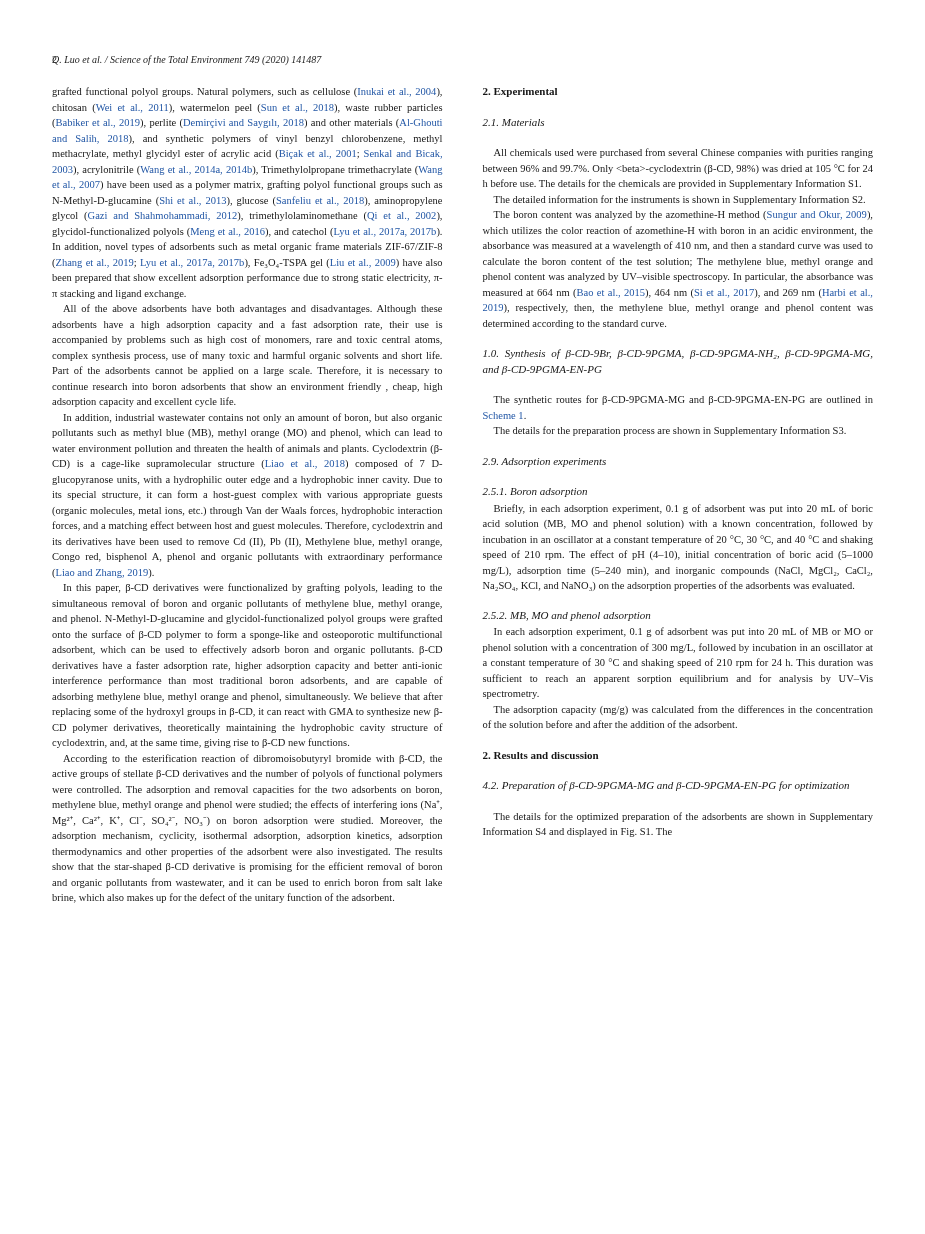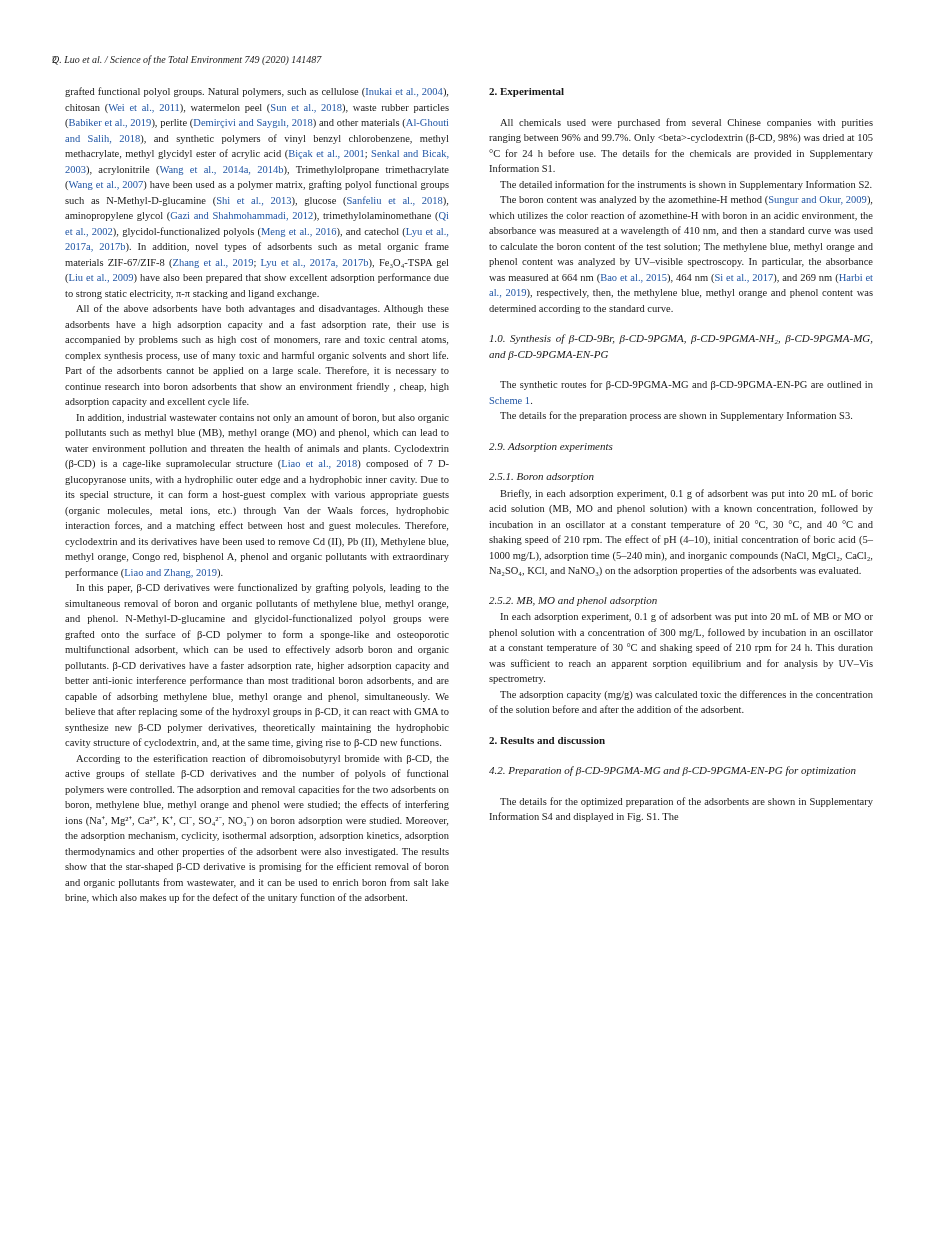--- a/index.html
+++ b/index.html
@@ -11,21 +11,21 @@
   }
   .page { padding: 54px 52px 0 52px; }
 
   .running-head { position: relative; height: 14px; font-size: 10px; }
   .page-num { position: absolute; left: 0; top: 0; font-style: normal; color: #222; }
   .head-title {
     position: absolute; left: 0; right: 0; top: 0;
     text-align: left; font-style: italic; color: #222;
   }
 
-  .columns { display: flex; gap: 40px; margin-top: 16px; margin-left: 13px; }
+  .columns { display: flex; gap: 40px; margin-top: 16px; }
   .col {
     width: 396.5px;
     font-size: 10.5px;
     line-height: 15.5px;
     text-align: justify;
   }
   .col > :first-child { margin-top: 0; }
 
   .col p.blk { margin: 0; padding: 0; }
   .col p.indent { text-indent: 11px; }
@@ -56,30 +56,31 @@
   <main class="columns">
     <section class="col" id="left-col">
         <p class="blk p">grafted functional polyol groups. Natural polymers, such as cellulose (<a href="#" class="cite">Inukai et al., 2004</a>), chitosan (<a href="#" class="cite">Wei et al., 2011</a>), watermelon peel (<a href="#" class="cite">Sun et al., 2018</a>), waste rubber particles (<a href="#" class="cite">Babiker et al., 2019</a>), perlite (<a href="#" class="cite">Demirçivi and Saygılı, 2018</a>) and other materials (<a href="#" class="cite">Al-Ghouti and Salih, 2018</a>), and synthetic polymers of vinyl benzyl chlorobenzene, methyl methacrylate, methyl glycidyl ester of acrylic acid (<a href="#" class="cite">Biçak et al., 2001</a>; <a href="#" class="cite">Senkal and Bicak, 2003</a>), acrylonitrile (<a href="#" class="cite">Wang et al., 2014a, 2014b</a>), Trimethylolpropane trimethacrylate (<a href="#" class="cite">Wang et al., 2007</a>) have been used as a polymer matrix, grafting polyol functional groups such as N-Methyl-D-glucamine (<a href="#" class="cite">Shi et al., 2013</a>), glucose (<a href="#" class="cite">Sanfeliu et al., 2018</a>), aminopropylene glycol (<a href="#" class="cite">Gazi and Shahmohammadi, 2012</a>), trimethylolaminomethane (<a href="#" class="cite">Qi et al., 2002</a>), glycidol-functionalized polyols (<a href="#" class="cite">Meng et al., 2016</a>), and catechol (<a href="#" class="cite">Lyu et al., 2017a, 2017b</a>). In addition, novel types of adsorbents such as metal organic frame materials ZIF-67/ZIF-8 (<a href="#" class="cite">Zhang et al., 2019</a>; <a href="#" class="cite">Lyu et al., 2017a, 2017b</a>), Fe₃O₄-TSPA gel (<a href="#" class="cite">Liu et al., 2009</a>) have also been prepared that show excellent adsorption performance due to strong static electricity, π-π stacking and ligand exchange.</p>
         <p class="blk p indent">All of the above adsorbents have both advantages and disadvantages. Although these adsorbents have a high adsorption capacity and a fast adsorption rate, their use is accompanied by problems such as high cost of monomers, rare and toxic central atoms, complex synthesis process, use of many toxic and harmful organic solvents and short life. Part of the adsorbents cannot be applied on a large scale. Therefore, it is necessary to continue research into boron adsorbents that show an environment friendly , cheap, high adsorption capacity and excellent cycle life.</p>
         <p class="blk p indent">In addition, industrial wastewater contains not only an amount of boron, but also organic pollutants such as methyl blue (MB), methyl orange (MO) and phenol, which can lead to water environment pollution and threaten the health of animals and plants. Cyclodextrin (β-CD) is a cage-like supramolecular structure (<a href="#" class="cite">Liao et al., 2018</a>) composed of 7 D-glucopyranose units, with a hydrophilic outer edge and a hydrophobic inner cavity. Due to its special structure, it can form a host-guest complex with various appropriate guests (organic molecules, metal ions, etc.) through Van der Waals forces, hydrophobic interaction forces, and a matching effect between host and guest molecules. Therefore, cyclodextrin and its derivatives have been used to remove Cd (II), Pb (II), Methylene blue, methyl orange, Congo red, bisphenol A, phenol and organic pollutants with extraordinary performance (<a href="#" class="cite">Liao and Zhang, 2019</a>).</p>
         <p class="blk p indent">In this paper, β-CD derivatives were functionalized by grafting polyols, leading to the simultaneous removal of boron and organic pollutants of methylene blue, methyl orange, and phenol. N-Methyl-D-glucamine and glycidol-functionalized polyol groups were grafted onto the surface of β-CD polymer to form a sponge-like and osteoporotic multifunctional adsorbent, which can be used to effectively adsorb boron and organic pollutants. β-CD derivatives have a faster adsorption rate, higher adsorption capacity and better anti-ionic interference performance than most traditional boron adsorbents, and are capable of adsorbing methylene blue, methyl orange and phenol, simultaneously. We believe that after replacing some of the hydroxyl groups in β-CD, it can react with GMA to synthesize new β-CD polymer derivatives, theoretically maintaining the hydrophobic cavity structure of cyclodextrin, and, at the same time, giving rise to β-CD new functions.</p>
         <p class="blk p indent">According to the esterification reaction of dibromoisobutyryl bromide with β-CD, the active groups of stellate β-CD derivatives and the number of polyols of functional polymers were controlled. The adsorption and removal capacities for the two adsorbents on boron, methylene blue, methyl orange and phenol were studied; the effects of interfering ions (Na⁺, Mg²⁺, Ca²⁺, K⁺, Cl⁻, SO₄²⁻, NO₃⁻) on boron adsorption were studied. Moreover, the adsorption mechanism, cyclicity, isothermal adsorption, adsorption kinetics, adsorption thermodynamics and other properties of the adsorbent were also investigated. The results show that the star-shaped β-CD derivative is promising for the efficient removal of boron and organic pollutants from wastewater, and it can be used to enrich boron from salt lake brine, which also makes up for the defect of the unitary function of the adsorbent.</p>
       </section>
     <section class="col" id="right-col">
         <h2 class="blk h2">2. Experimental</h2>
+        <h3 class="blk h3">2.1. Materials</h3>
         <p class="blk p indent">All chemicals used were purchased from several Chinese companies with purities ranging between 96% and 99.7%. Only &lt;beta&gt;-cyclodextrin (β-CD, 98%) was dried at 105 °C for 24 h before use. The details for the chemicals are provided in Supplementary Information S1.</p>
         <p class="blk p indent">The detailed information for the instruments is shown in Supplementary Information S2.</p>
         <p class="blk p indent">The boron content was analyzed by the azomethine-H method (<a href="#" class="cite">Sungur and Okur, 2009</a>), which utilizes the color reaction of azomethine-H with boron in an acidic environment, the absorbance was measured at a wavelength of 410 nm, and then a standard curve was used to calculate the boron content of the test solution; The methylene blue, methyl orange and phenol content was analyzed by UV–visible spectroscopy. In particular, the absorbance was measured at 664 nm (<a href="#" class="cite">Bao et al., 2015</a>), 464 nm (<a href="#" class="cite">Si et al., 2017</a>), and 269 nm (<a href="#" class="cite">Harbi et al., 2019</a>), respectively, then, the methylene blue, methyl orange and phenol content was determined according to the standard curve.</p>
         <h3 class="blk h3">1.0. Synthesis of β-CD-9Br, β-CD-9PGMA, β-CD-9PGMA-NH₂, β-CD-9PGMA-MG, and β-CD-9PGMA-EN-PG</h3>
         <p class="blk p indent">The synthetic routes for β-CD-9PGMA-MG and β-CD-9PGMA-EN-PG are outlined in <a href="#" class="cite">Scheme 1</a>.</p>
         <p class="blk p indent">The details for the preparation process are shown in Supplementary Information S3.</p>
         <h3 class="blk h3">2.9. Adsorption experiments</h3>
         <h4 class="blk h4">2.5.1. Boron adsorption</h4>
         <p class="blk p indent">Briefly, in each adsorption experiment, 0.1 g of adsorbent was put into 20 mL of boric acid solution (MB, MO and phenol solution) with a known concentration, followed by incubation in an oscillator at a constant temperature of 20 °C, 30 °C, and 40 °C and shaking speed of 210 rpm. The effect of pH (4–10), initial concentration of boric acid (5–1000 mg/L), adsorption time (5–240 min), and inorganic compounds (NaCl, MgCl₂, CaCl₂, Na₂SO₄, KCl, and NaNO₃) on the adsorption properties of the adsorbents was evaluated.</p>
         <h4 class="blk h4">2.5.2. MB, MO and phenol adsorption</h4>
         <p class="blk p indent">In each adsorption experiment, 0.1 g of adsorbent was put into 20 mL of MB or MO or phenol solution with a concentration of 300 mg/L, followed by incubation in an oscillator at a constant temperature of 30 °C and shaking speed of 210 rpm for 24 h. This duration was sufficient to reach an apparent sorption equilibrium and for analysis by UV–Vis spectrometry.</p>
-        <p class="blk p indent">The adsorption capacity (mg/g) was calculated toxic the differences in the concentration of the solution before and after the addition of the adsorbent.</p>
+        <p class="blk p indent">The adsorption capacity (mg/g) was calculated from the differences in the concentration of the solution before and after the addition of the adsorbent.</p>
         <h2 class="blk h2">2. Results and discussion</h2>
         <h3 class="blk h3">4.2. Preparation of β-CD-9PGMA-MG and β-CD-9PGMA-EN-PG for optimization</h3>
         <p class="blk p indent">The details for the optimized preparation of the adsorbents are shown in Supplementary Information S4 and displayed in Fig. S1. The</p>
       </section>
   </main>
 </div>
 
 </body></html>

